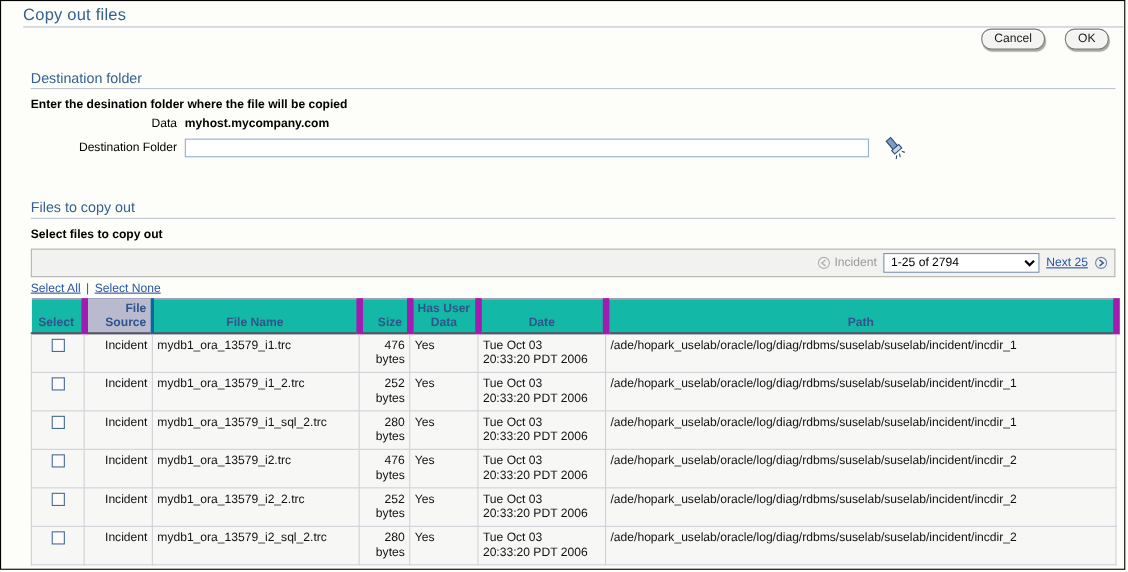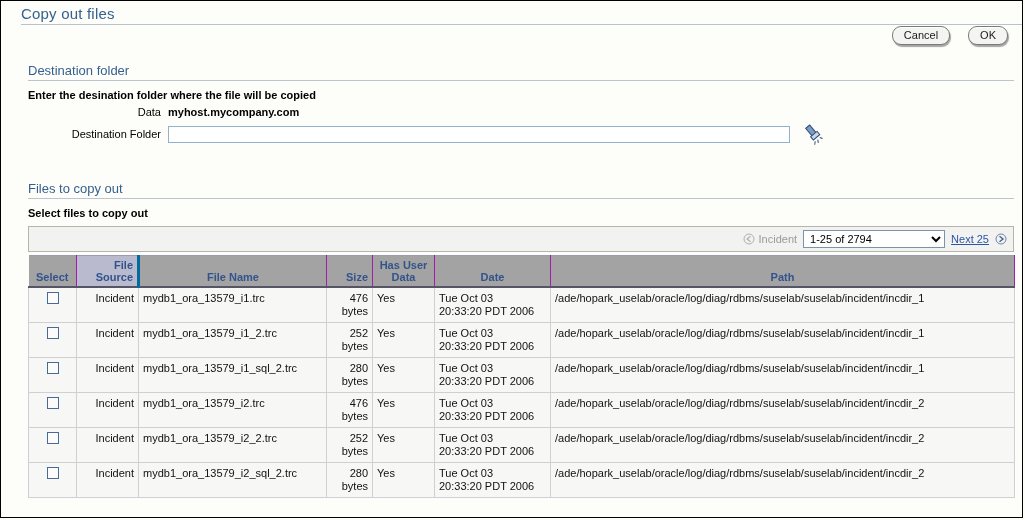--- a/index.html
+++ b/index.html
@@ -185,27 +185,27 @@
   }
 
   
   table.files {
     border-collapse: collapse;
     width: 986px;
     table-layout: fixed;
     margin-top: 3px;
   }
   table.files th {
-    background: #a3a3a3;
+    background: #14b8a6;
     color: #33538c;
     font-size: 11px;
     font-weight: bold;
     vertical-align: bottom;
     padding: 3px 4px 3px 4px;
-    border-right: 1px solid #a21caf;
+    border-right: 6px solid #a21caf;
     border-bottom: 2px solid #555566;
     border-top: 1px solid #9a9ab0;
     line-height: 12px;
   }
   table.files th.sorted {
     background: #b9bace;
     border-left: 1px solid #55556a;
     border-right: 3px solid #0369a1;
     text-align: right;
   }
@@ -302,20 +302,25 @@
 
       <span class="next-link">Next 25</span>
       <span class="circle-ico">
         <svg width="12" height="12" viewBox="0 0 12 12">
           <circle cx="6" cy="6" r="5" fill="none" stroke="#6f86a8" stroke-width="1"></circle>
           <path d="M4.5 3.3 L8 6 L4.5 8.7" fill="none" stroke="#3a5d91" stroke-width="1.3"></path>
         </svg>
       </span>
     </div>
 
+    <div class="select-links">
+      <a>Select All</a>
+      <span class="sep">|</span>
+      <a>Select None</a>
+    </div>
 
     <table class="files">
       <colgroup>
         <col style="width:48px">
         <col style="width:62px">
         <col style="width:188px">
         <col style="width:46px">
         <col style="width:62px">
         <col style="width:116px">
         <col style="width:464px">

